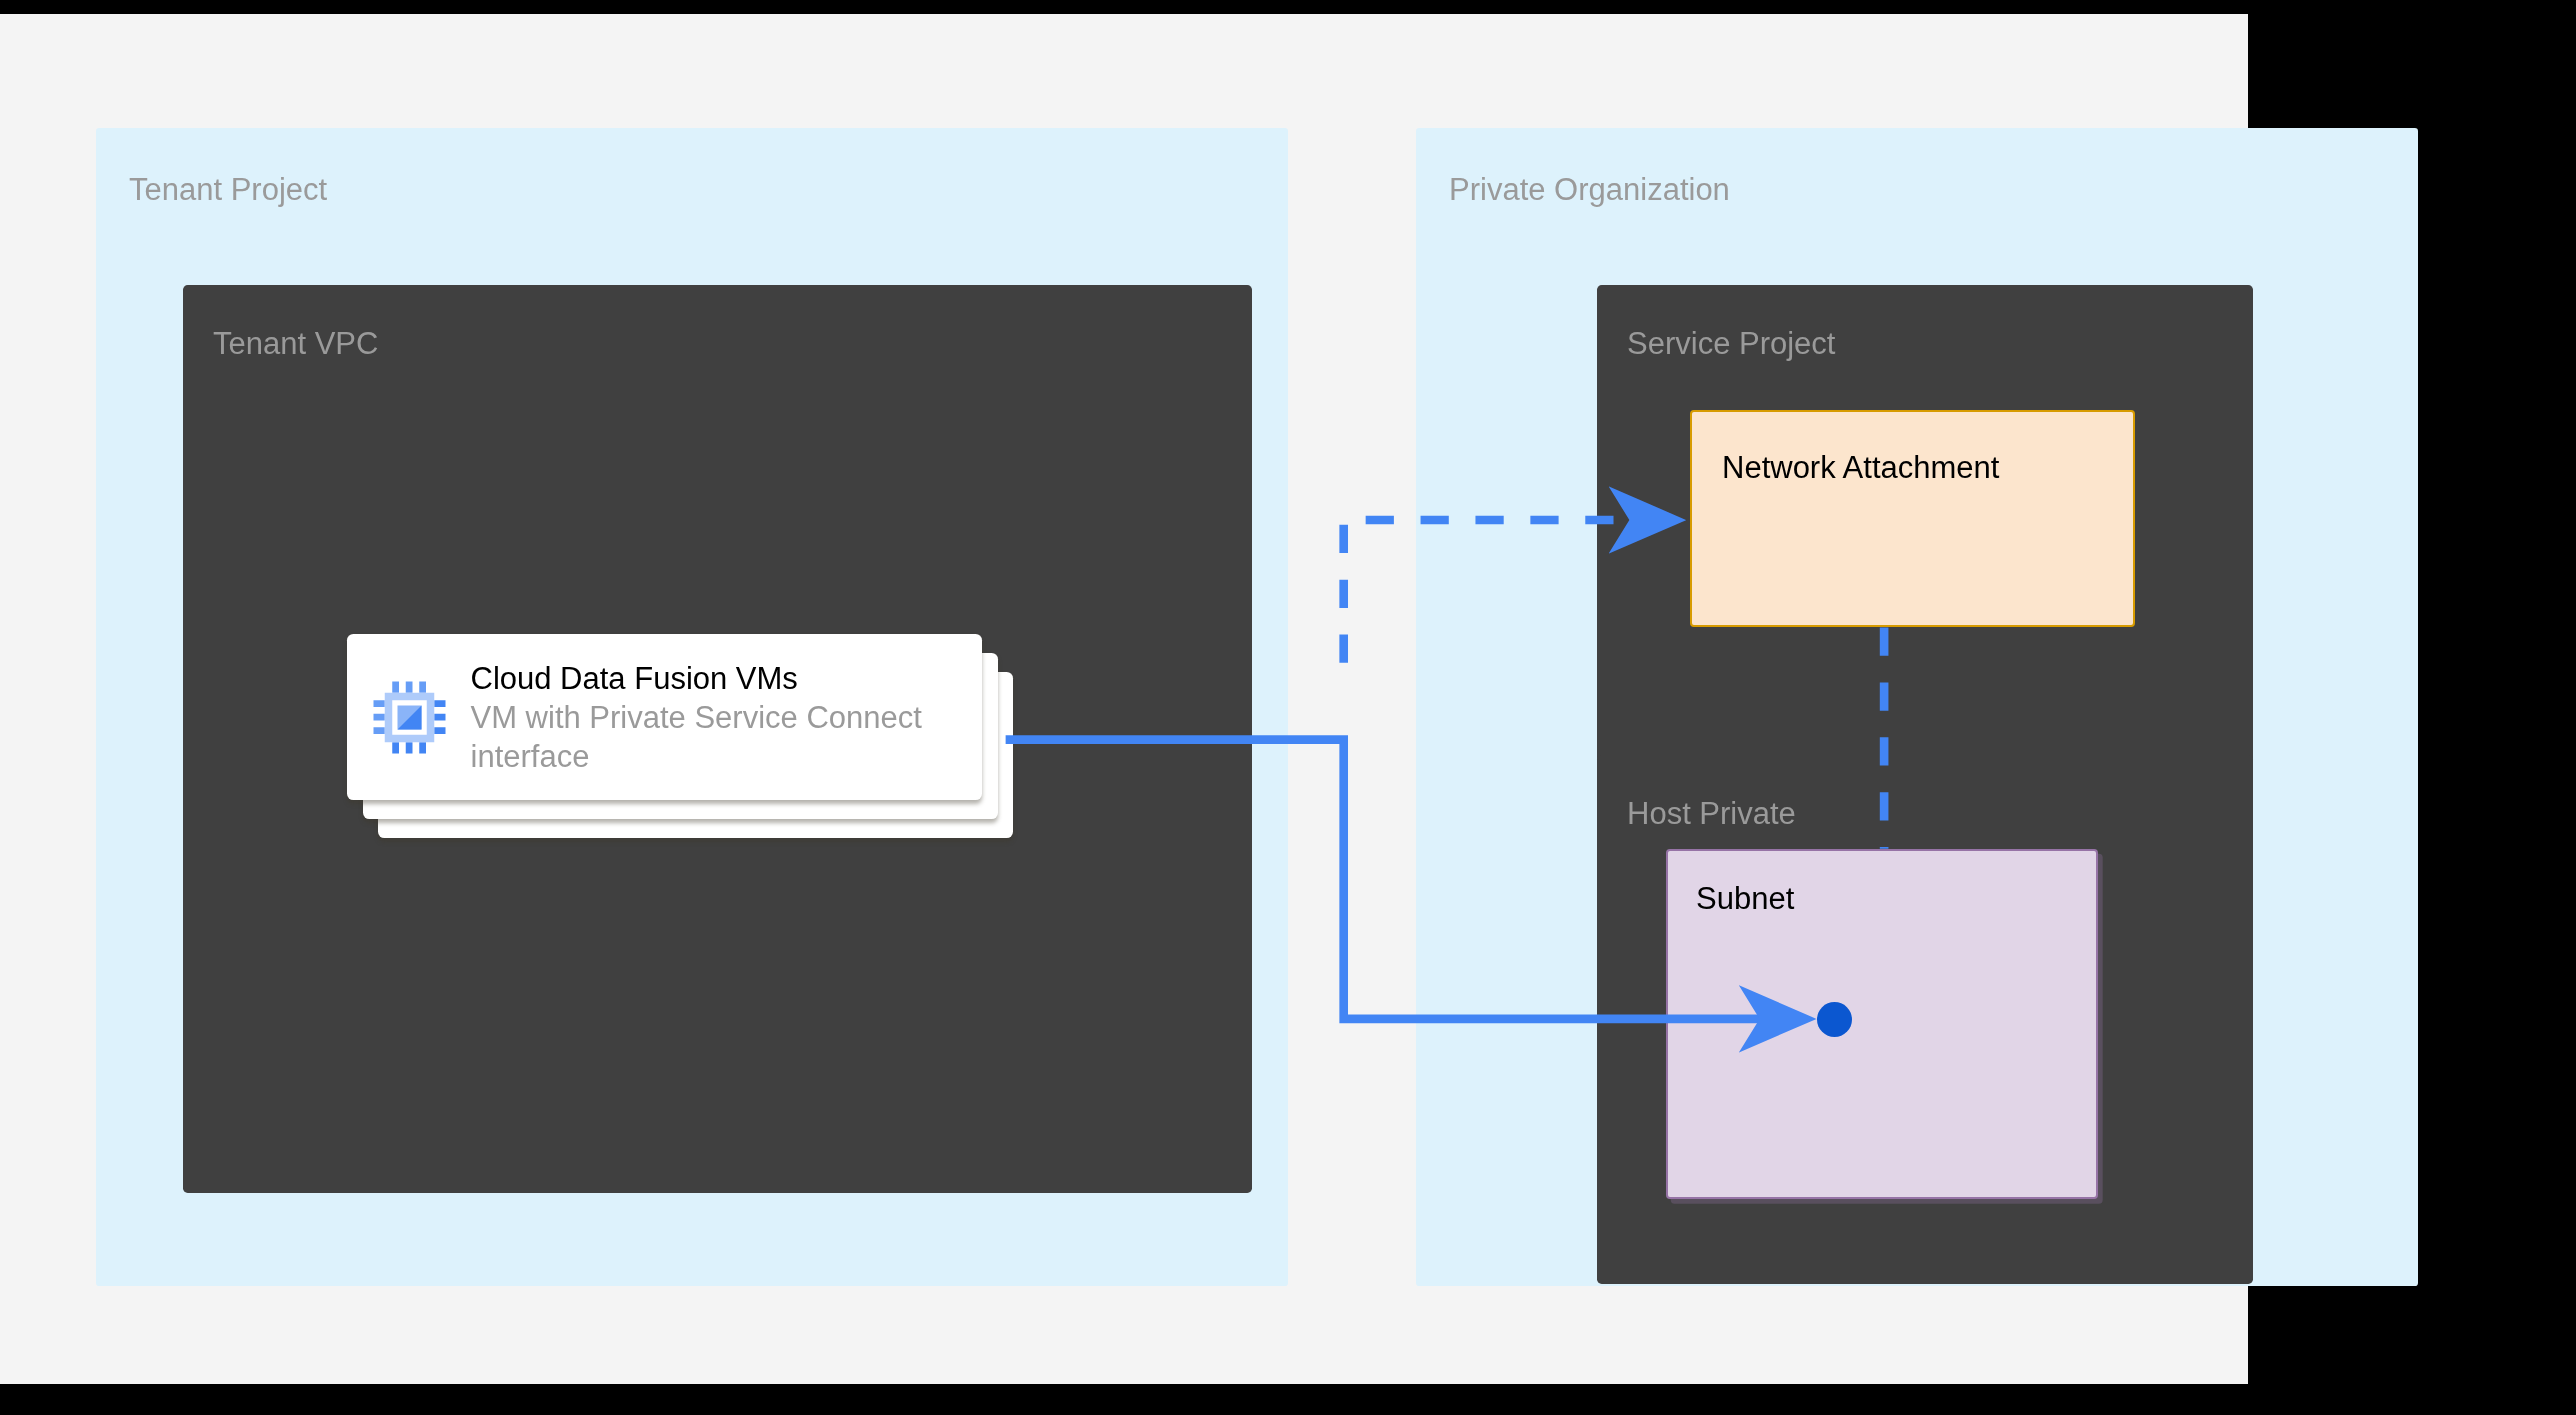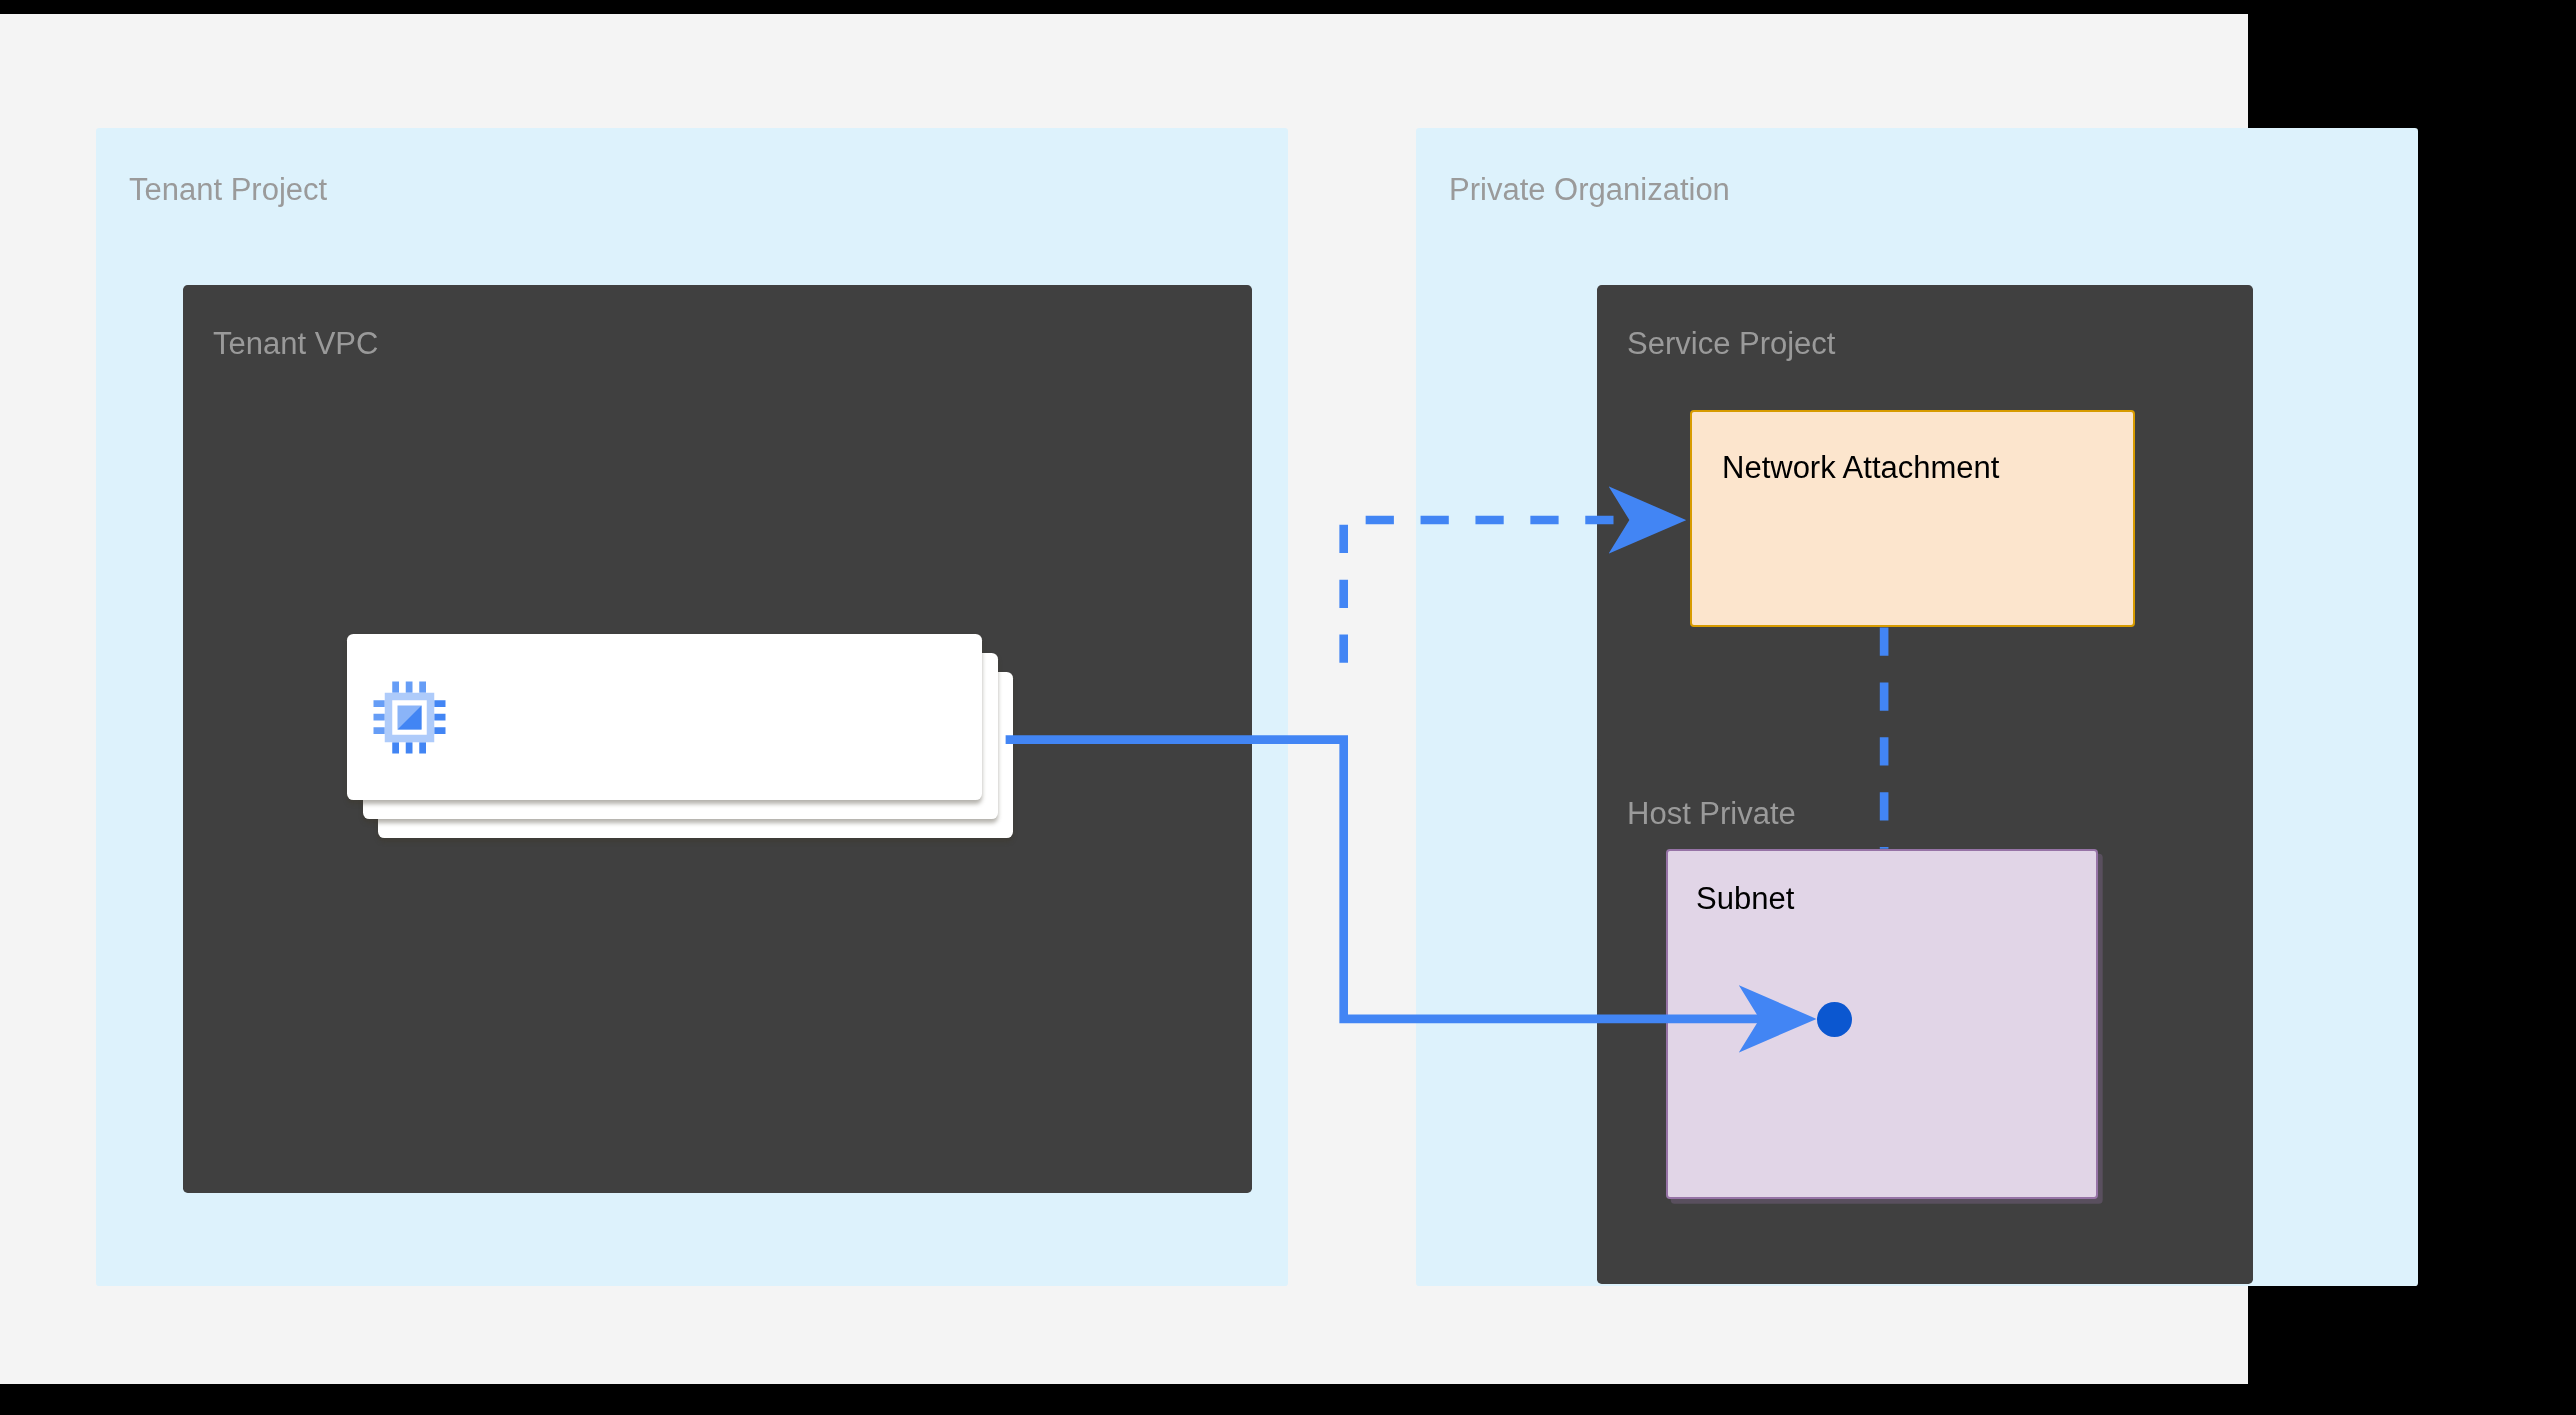--- a/index.html
+++ b/index.html
@@ -210,20 +210,24 @@
             <rect x="83" y="45" width="15" height="9" fill="#4285f4"></rect>
             <rect x="83" y="63" width="15" height="9" fill="#4285f4"></rect>
 
             <rect x="17" y="17" width="66" height="66" fill="#aecbfa"></rect>
             <rect x="27" y="27" width="46" height="46" fill="#ffffff"></rect>
 
             <rect x="34" y="34" width="32" height="32" fill="#8ab4f8"></rect>
             <path d="M66 34 L66 66 L34 66 Z" fill="#4285f4"></path>
           </svg>
         </div>
+        <div class="vm-text">
+          <div class="vm-title">Cloud Data Fusion VMs</div>
+          <div class="vm-sub">VM with Private Service Connect interface</div>
+        </div>
       </div>
     </div>
   </div>
 
   <div class="org-panel" id="customer-org">
     <div class="panel-title">Private Organization</div>
   </div>
 
   <div class="project-box" id="service-project">
     <div class="box-title">Service Project</div>

